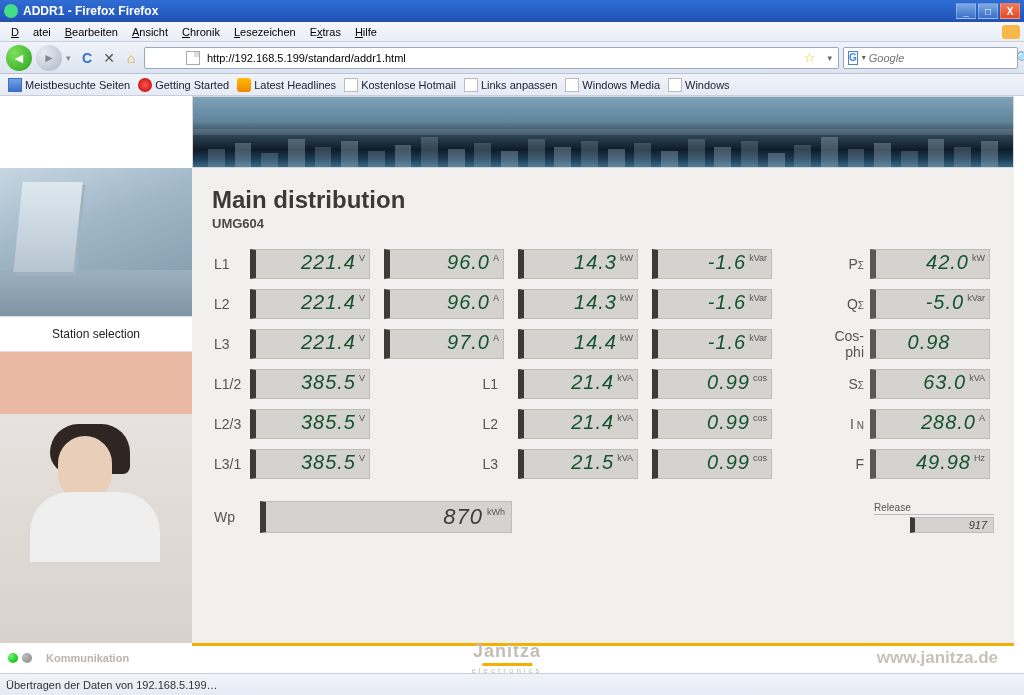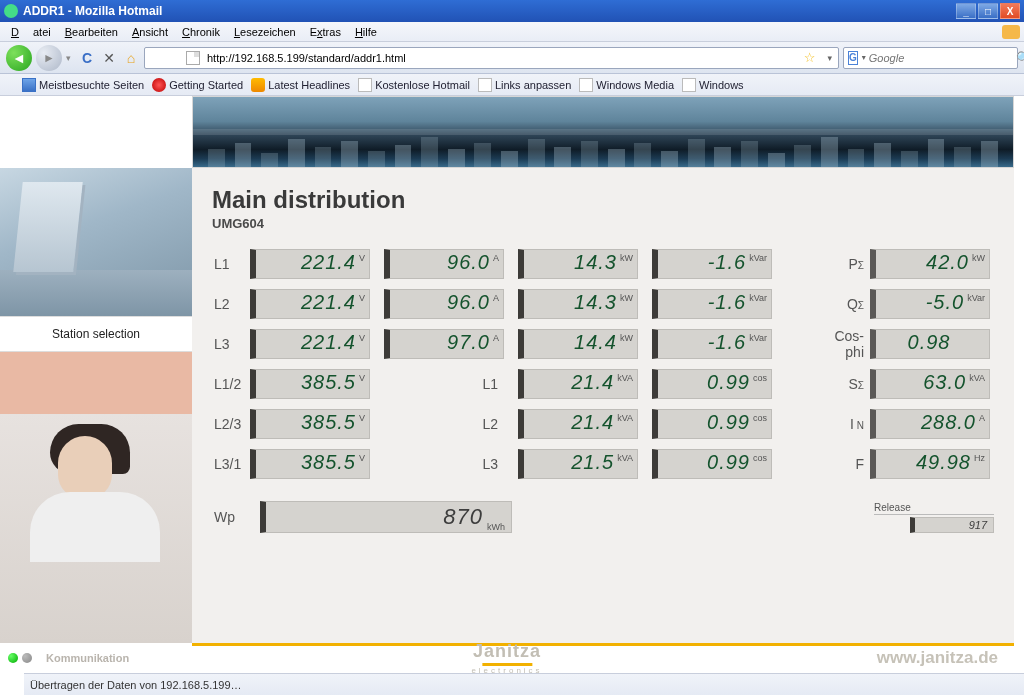--- a/index.html
+++ b/index.html
@@ -27,21 +27,21 @@
   .urlbar { flex:1; height:22px; border:1px solid #9aa6bd; background:#fff; display:flex; align-items:center; border-radius:2px;padding-left:36px; }
   .urlbar .pageicon{ width:14px; height:14px; border:1px solid #aaa; margin:0 5px; background:#fff; position:relative;}
   .urlbar .pageicon::after{ content:""; position:absolute; top:0; right:0; width:5px; height:5px; background:#ddd;}
   .urlbar input{ flex:1; border:none; outline:none; font-size:11px; padding:0 2px;}
   .urlbar .star{ padding:0 6px; color:#f4c22b; font-size:13px;}
   .urlbar .drop{ padding:0 6px; color:#666; font-size:9px;}
   .searchbar{ width:175px; height:22px; border:1px solid #9aa6bd; background:#fff; display:flex; align-items:center; border-radius:2px;}
   .searchbar .g{ width:14px; height:14px; border:1px solid #4a82d8; color:#4a82d8; font-size:10px; font-weight:bold; display:flex; align-items:center; justify-content:center; margin:0 4px;}
   .searchbar input{ flex:1; border:none; outline:none; font-size:11px; color:#888; font-style:italic;}
 
-  .bookmarks { height:22px; background:linear-gradient(#f0f3f9,#e5eaf4); border-bottom:1px solid #c8cedc; display:flex; align-items:center; padding:0 22px; gap:8px; font-size:11px; color:#223;}
+  .bookmarks { height:22px; background:linear-gradient(#f0f3f9,#e5eaf4); border-bottom:1px solid #c8cedc; display:flex; align-items:center; padding:0 8px; gap:8px; font-size:11px; color:#223;}
   .bookmarks .item{ display:flex; align-items:center; gap:3px;}
   .bookmarks .bicon{ width:14px; height:14px; border:1px solid #bbb; background:#fff;}
   .bookmarks .bicon.blue{ background:linear-gradient(#6ea4e8,#3a71c6); border-color:#3a71c6;}
   .bookmarks .bicon.red{ background:radial-gradient(#f55,#b00); border-radius:50%; border:none;}
   .bookmarks .bicon.orange{ background:linear-gradient(#fb0,#e80); border-radius:3px; border:none;}
 
   
   .content { height: 577px; background:#fff; position:relative; overflow:hidden;}
 
   .banner { position:absolute; top:0; left:192px; right:10px; height:72px;
@@ -74,46 +74,46 @@
   .seg{ height:30px; background:#d5d3cf; border:1px solid #bebcb8; display:flex; align-items:flex-start; justify-content:flex-end; padding:2px 4px 0 0; border-left:6px solid #3d3b38;}
   .seg.sum{ border-left-color:#5a5856;}
   .seg .val{ font-family:'Arial Narrow',Arial; font-size:20px; font-style:italic; letter-spacing:1px; color:#14532d; line-height:20px;}
   .seg .unit{ font-size:9px; color:#555; margin-left:3px; margin-top:1px;}
   .gap{ }
 
   .wp-row{ display:flex; align-items:center; margin-top:20px; gap:10px;}
   .wp-row .lab{ width:38px;}
   .wp-seg{ flex:0 0 252px; height:32px; background:#d5d3cf; border:1px solid #bebcb8; border-left:6px solid #3d3b38; display:flex; align-items:flex-start; justify-content:flex-end; padding:2px 6px 0 0;}
   .wp-seg .val{ font-family:'Arial Narrow',Arial; font-size:22px; font-style:italic; letter-spacing:1px; color:#3d3d3d;}
-  .wp-seg .unit{ font-size:9px; color:#555; margin-left:4px; margin-top:18px;}
+  .wp-seg .unit{ font-size:9px; color:#555; margin-left:4px; margin-top:3px;}
   .release{ margin-left:auto; width:120px;}
   .release .rlab{ font-size:10px; color:#555; border-bottom:1px solid #bbb; padding-bottom:1px;}
   .release .rseg{ height:16px; background:#d5d3cf; border:1px solid #bebcb8; border-left:5px solid #3d3b38; display:flex; align-items:center; justify-content:flex-end; padding-right:6px; font-size:11px; font-style:italic; color:#3d3d3d; margin-left:36px; margin-top:2px;}
 
   .footerpanel{ position:absolute; left:0; right:10px; bottom:0; height:30px; display:flex; align-items:center;}
   .footerpanel .leds{ display:flex; align-items:center; gap:4px; padding-left:8px;}
   .led{ width:10px; height:10px; border-radius:50%;}
   .led.g{ background:radial-gradient(circle at 30% 30%,#6f6,#0a0);}
   .led.off{ background:radial-gradient(circle at 30% 30%,#bbb,#888);}
   .komm{ font-size:11px; color:#b9b4ad; font-weight:bold; margin-left:14px;}
   .brand{ position:absolute; left:50%; transform:translateX(-50%); text-align:center;}
   .brand .j{ font-family:Arial; font-size:18px; font-weight:bold; letter-spacing:1px; color:#c2beb4;}
   .brand .e{ font-size:8px; letter-spacing:3px; color:#c2beb4;}
   .brand .bar{ width:50px; height:3px; background:#f2b100; margin:1px auto 0;}
   .site{ margin-left:auto; margin-right:16px; font-size:17px; font-weight:bold; color:#c6c2b8;}
   .bottomyellow{ position:absolute; left:192px; right:10px; bottom:27px; height:3px; background:#f2b100;}
 
-  .statusbar{ position:absolute; left:0; right:0; bottom:0; height:22px; background:linear-gradient(#f0f3f9,#e5eaf4); border-top:1px solid #c8cedc; display:flex; align-items:center; padding:0 6px; font-size:11px; color:#333;margin-left:24px;}
+  .statusbar{ position:absolute; left:0; right:0; bottom:0; height:22px; background:linear-gradient(#f0f3f9,#e5eaf4); border-top:1px solid #c8cedc; display:flex; align-items:center; padding:0 6px; font-size:11px; color:#333;}
 </style>
 </head>
 <body>
 
 <div class="titlebar">
   <span class="icon"></span>
-  <span>ADDR1 - Mozilla Hotmail</span>
+  <span>ADDR1 - Firefox Firefox</span>
   <span class="spacer"></span>
   <span class="winbtn min">_</span>
   <span class="winbtn max">□</span>
   <span class="winbtn close">X</span>
 </div>
 
 <div class="menubar">
   <span><u>D</u><span></span>atei</span>
   <span><u>B</u>earbeiten</span>
   <span><u>A</u>nsicht</span>

